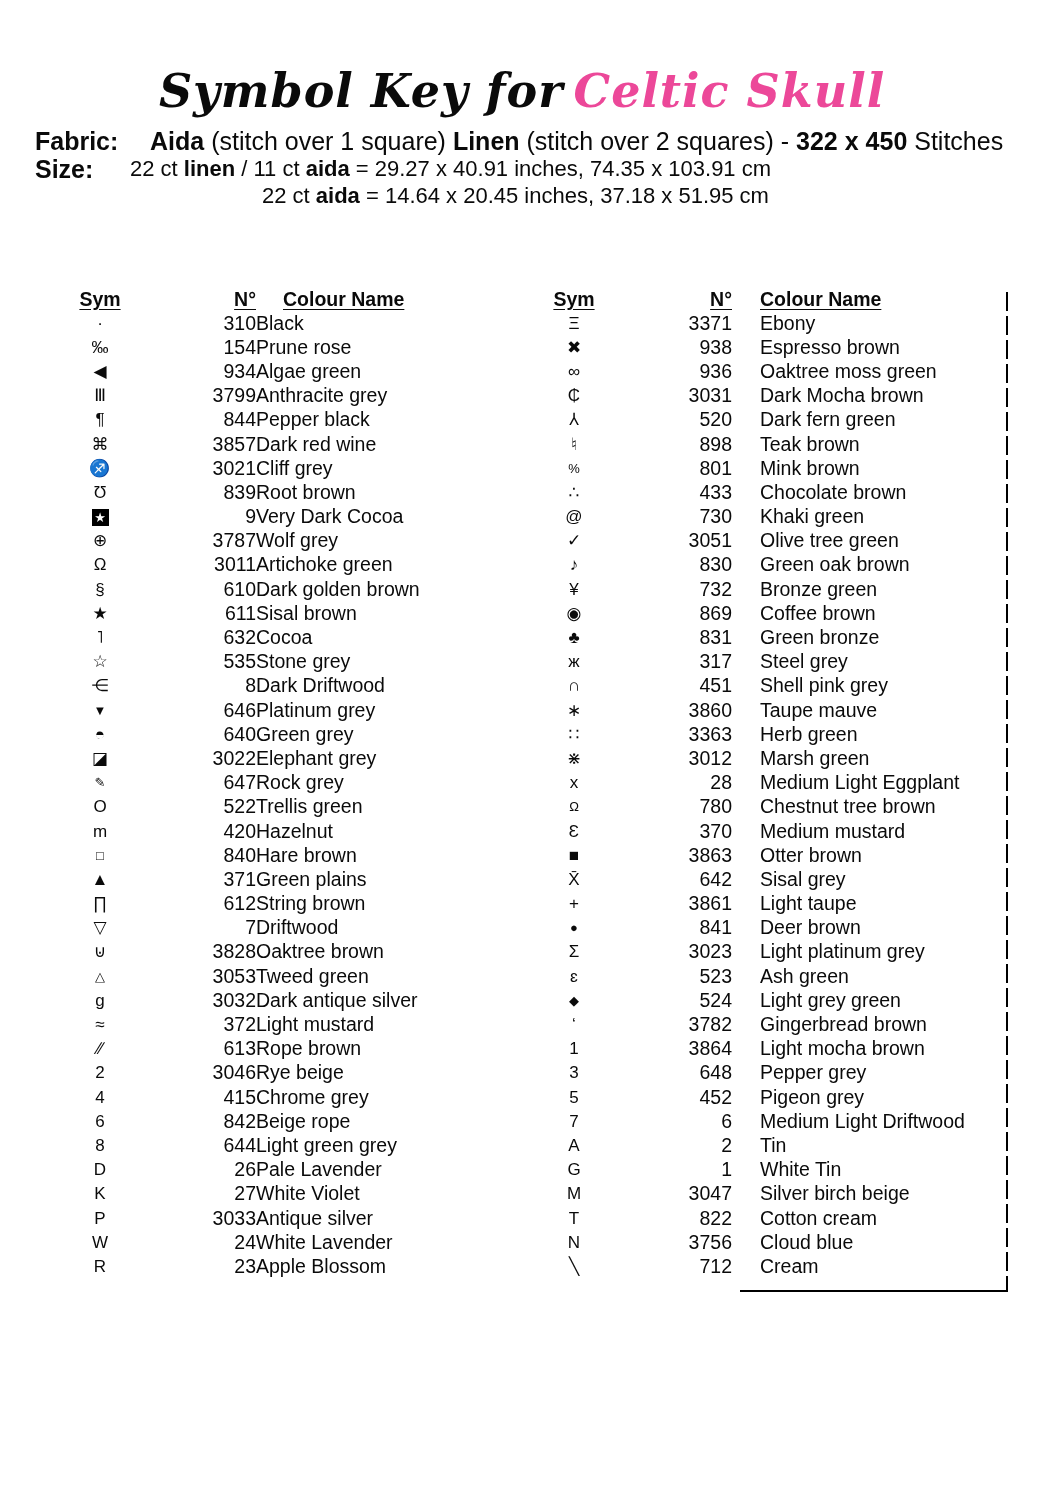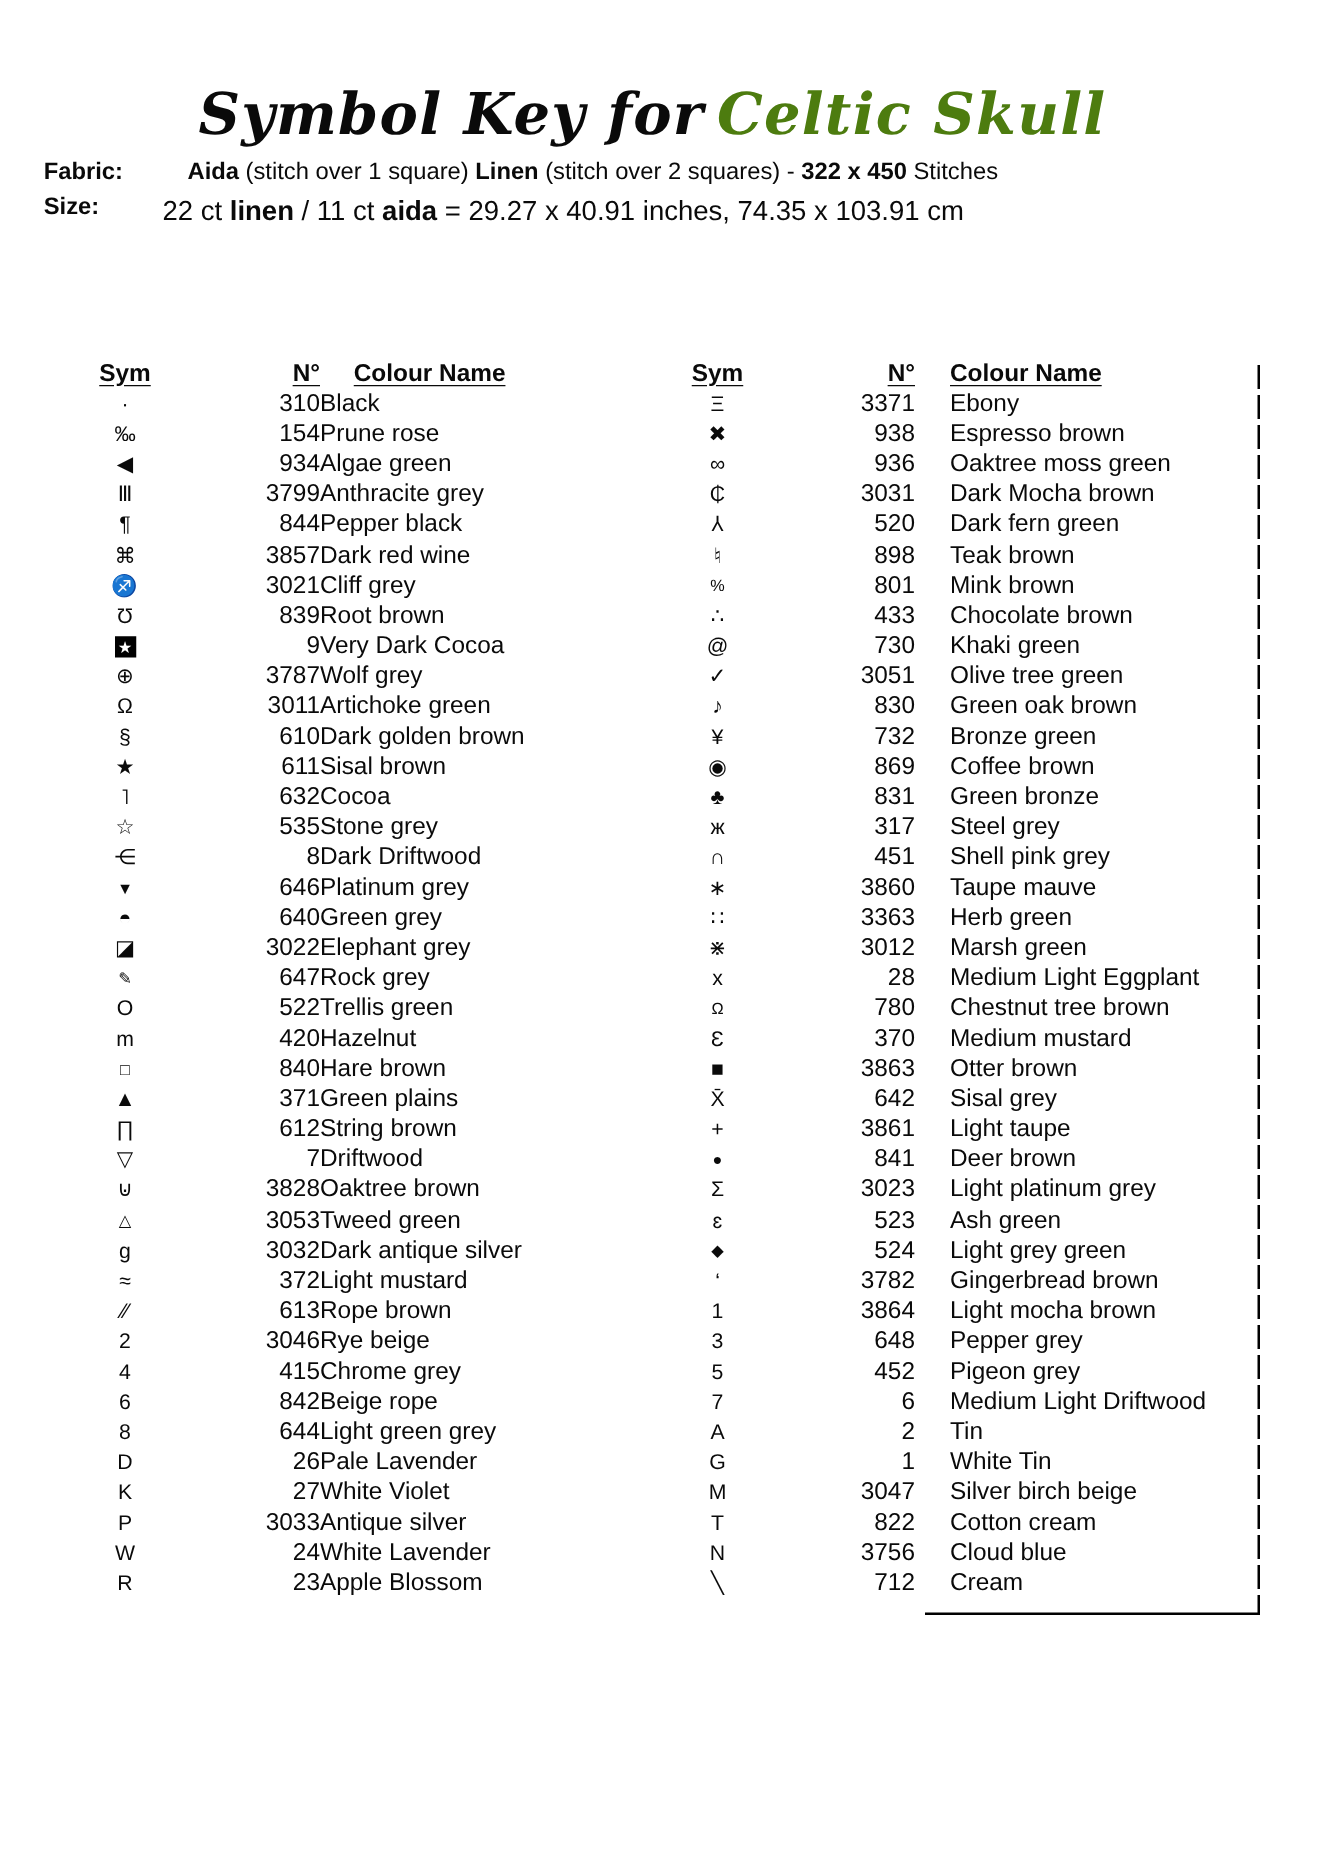--- a/index.html
+++ b/index.html
@@ -10,21 +10,21 @@
   }
   .b{font-weight:bold;}
   
   .title{
     position:absolute;top:64px;left:0;width:1044px;text-align:center;
     font-family:"DejaVu Serif", serif;font-style:italic;font-weight:bold;
     font-size:46px;letter-spacing:1px;white-space:nowrap;
   }
   .title .pattern{padding-left:10px;}
   
-  .meta-line{position:absolute;left:35px;font-size:19px;white-space:nowrap;}
+  .meta-line{position:absolute;left:35px;font-size:25px;white-space:nowrap;}
   #fabric-line{top:127px;}
   #fabric-label{display:inline-block;width:115px;font-weight:bold;}
   #size-label{top:155px;font-weight:bold;}
   #size-lines{position:absolute;left:35px;top:155px;font-size:22px;}
   .size-line{height:27px;line-height:27px;white-space:nowrap;}
   
   .table-group{position:absolute;top:288px;width:460px;font-size:19.5px;}
   .table-group.left{left:68px;}
   .table-group.right{left:542px;}
   .thead{display:grid;height:23px;font-weight:bold;}
@@ -51,30 +51,31 @@
   
   .vline{
     position:absolute;left:1006px;top:292px;width:2px;height:1000px;
     background:repeating-linear-gradient(to bottom,#000 0 19px,transparent 19px 24px);
   }
   .bline{position:absolute;left:740px;top:1290px;width:268px;height:2px;background:#000;}
 </style>
 </head>
 <body style="background: rgb(255, 255, 255); color: rgb(10, 10, 10);">
 
-<div class="title"><span>Symbol Key for</span><span class="pattern" id="pattern-name" style="color: #4d7c0f;">Celtic Skull</span>
+<div class="title"><span>Symbol Key for</span><span class="pattern" id="pattern-name" style="color: #ec4899;">Celtic Skull</span>
 </div>
 
 <div class="meta-line" id="fabric-line">
   <span id="fabric-label">Fabric:</span><span id="fabric-segments"><span class="b">Aida</span><span>  (stitch over 1 square)   </span><span class="b">Linen</span><span>  (stitch over 2 squares) -  </span><span class="b">322 x 450</span><span> Stitches</span></span>
 </div>
 
 <div class="meta-line" id="size-label">Size:</div>
 <div id="size-lines">
     <div class="size-line" style="padding-left: 95px;"><span>22 ct </span><span class="b">linen</span><span> / 11 ct </span><span class="b">aida</span><span> = 29.27 x 40.91 inches, 74.35 x 103.91 cm</span></div>
+    <div class="size-line" style="padding-left: 227px;"><span>22 ct </span><span class="b">aida</span><span> = 14.64 x 20.45 inches, 37.18 x 51.95 cm</span></div>
   </div>
 
 <div class="table-group left">
   <div class="thead">
     <span class="h-sym">Sym</span>
     <span class="h-num">N°</span>
     <span class="h-name">Colour Name</span>
   </div>
   <div class="rows">
       <div class="row">

